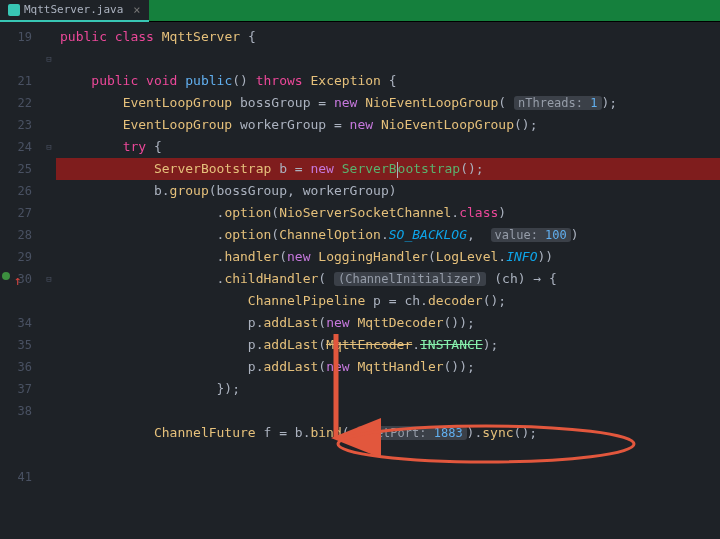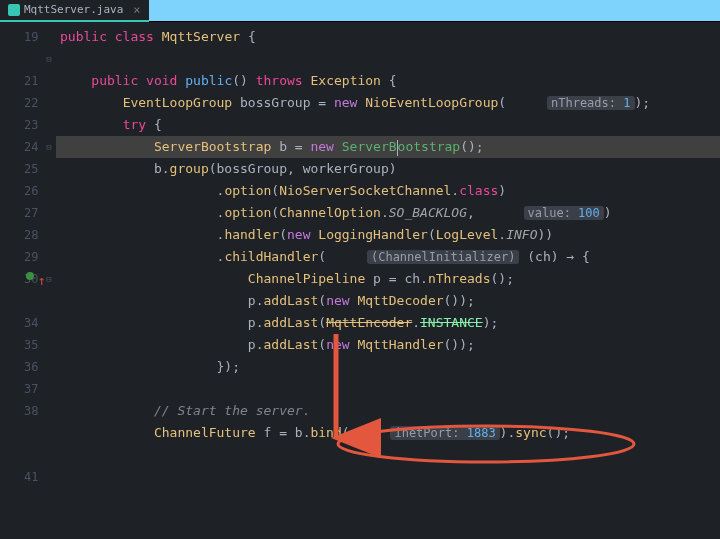--- a/index.html
+++ b/index.html
@@ -8,21 +8,21 @@
     font-family: 'Menlo', 'Consolas', monospace;
     font-size: 13px;
     color: #abb2bf;
     width: 720px;
     height: 539px;
     overflow: hidden;
     position: relative;
   }
   .tab-bar {
     height: 22px;
-    background: #7dd3fc;
+    background: #15803d;
     border-bottom: 1px solid #000;
     display: flex;
     align-items: center;
   }
   .tab {
     height: 22px;
     background: #1e2227;
     border-bottom: 2px solid #38c7b5;
     display: flex;
     align-items: center;
@@ -41,21 +41,20 @@
   .close-x { color: #777; margin-left: 6px; font-size: 12px; }
   .editor {
     display: flex;
     height: calc(100% - 22px);
   }
   .gutter {
     width: 42px;
     background: #1e2227;
     padding-top: 4px;
     flex-shrink: 0;
-    padding-left: 24px;
   }
   .line-num {
     height: 22px;
     line-height: 22px;
     text-align: right;
     padding-right: 10px;
     color: #495162;
     font-size: 12px;
     position: relative;
   }
@@ -76,39 +75,38 @@
     flex: 1;
     padding-top: 4px;
     position: relative;
   }
   .code-line {
     height: 22px;
     line-height: 22px;
     white-space: pre;
     padding-left: 4px;
   }
-  .hl-line { background: #404040; }
+  .hl-line { background: #7f1d1d; }
   .kw { color: #ec4899; }
   .kw-new { color: #c678dd; }
   .cls { color: #e5c07b; }
   .cls-green { color: #5ab26e; }
   .fn { color: #61afef; }
   .fn-y { color: #e5c07b; }
   .cmt { color: #7f848e; font-style: italic; }
   .op { color: #abb2bf; }
-  .const { color: #a3a3a3; font-style: italic; text-align: right; }
+  .const { color: #0ea5e9; font-style: italic; text-align: right; }
   .const-strike { color: #86efac; text-decoration: line-through; }
   .cls-strike { color: #e5c07b; text-decoration: line-through; }
   .hint {
     background: #3b4048;
     color: #969da9;
     border-radius: 3px;
     padding: 0 4px;
     font-size: 12px;
-    margin-left: 33px;
   }
   .hint-val { color: #61afef; }
   .cursor-caret {
     display: inline-block;
     width: 1px;
     height: 16px;
     background: #abb2bf;
     vertical-align: middle;
   }
   .gutter-mark {
@@ -190,34 +188,34 @@
       <div class="fold"></div>
       <div class="fold"></div>
       <div class="fold"></div>
     </div>
   <div class="code-area">
 
     <div class="code-line"><span class="kw">public</span> <span class="kw">class</span> <span class="cls">MqttServer</span> <span class="op">{</span></div>
     <div class="code-line"></div>
     <div class="code-line">    <span class="kw">public</span> <span class="kw">void</span> <span class="fn">public</span><span class="op">()</span> <span class="kw">throws</span> <span class="cls">Exception</span> <span class="op">{</span></div>
     <div class="code-line">        <span class="cls">EventLoopGroup</span> <span class="op">bossGroup</span> <span class="op">=</span> <span class="kw-new">new</span> <span class="cls">NioEventLoopGroup</span><span class="op">(</span> <span class="hint"><span>nThreads:</span> <span class="hint-val">1</span></span><span class="op">);</span></div>
+    <div class="code-line">        <span class="cls">EventLoopGroup</span> <span class="op">workerGroup</span> <span class="op">=</span> <span class="kw-new">new</span> <span class="cls">NioEventLoopGroup</span><span class="op">();</span></div>
     <div class="code-line">        <span class="kw">try</span> <span class="op">{</span></div>
     <div class="code-line hl-line">            <span class="cls">ServerBootstrap</span> <span class="op">b</span> <span class="op">=</span> <span class="kw-new">new</span> <span class="cls-green"><span>ServerB</span><span class="cursor-caret"></span><span>ootstrap</span></span><span class="op">();</span></div>
     <div class="code-line">            <span class="op">b.</span><span class="fn-y">group</span><span class="op">(</span><span class="op">bossGroup</span><span class="op">, </span><span class="op">workerGroup</span><span class="op">)</span></div>
     <div class="code-line">                    <span class="op">.</span><span class="fn-y">option</span><span class="op">(</span><span class="cls">NioServerSocketChannel</span><span class="op">.</span><span class="kw">class</span><span class="op">)</span></div>
     <div class="code-line">                    <span class="op">.</span><span class="fn-y">option</span><span class="op">(</span><span class="cls">ChannelOption</span><span class="op">.</span><span class="const">SO_BACKLOG</span><span class="op">,</span>  <span class="hint"><span>value:</span> <span class="hint-val">100</span></span><span class="op">)</span></div>
     <div class="code-line">                    <span class="op">.</span><span class="fn-y">handler</span><span class="op">(</span><span class="kw-new">new</span> <span class="cls">LoggingHandler</span><span class="op">(</span><span class="cls">LogLevel</span><span class="op">.</span><span class="const">INFO</span><span class="op">))</span></div>
     <div class="code-line">                    <span class="op">.</span><span class="fn-y">childHandler</span><span class="op">(</span> <span class="hint">(ChannelInitializer)</span> <span class="op">(</span><span class="op">ch</span><span class="op">) → {</span></div>
-    <div class="code-line">                        <span class="cls">ChannelPipeline</span> <span class="op">p</span> <span class="op">=</span> <span class="op">ch</span><span class="op">.</span><span class="fn-y">nThreads</span><span class="op">();</span></div>
+    <div class="code-line">                        <span class="cls">ChannelPipeline</span> <span class="op">p</span> <span class="op">=</span> <span class="op">ch</span><span class="op">.</span><span class="fn-y">decoder</span><span class="op">();</span></div>
     <div class="code-line">                        <span class="op">p.</span><span class="fn-y">addLast</span><span class="op">(</span><span class="kw-new">new</span> <span class="cls">MqttDecoder</span><span class="op">());</span></div>
     <div class="code-line">                        <span class="op">p.</span><span class="fn-y">addLast</span><span class="op">(</span><span class="cls-strike">MqttEncoder</span><span class="op">.</span><span class="const-strike">INSTANCE</span><span class="op">);</span></div>
     <div class="code-line">                        <span class="op">p.</span><span class="fn-y">addLast</span><span class="op">(</span><span class="kw-new">new</span> <span class="cls">MqttHandler</span><span class="op">());</span></div>
     <div class="code-line">                    <span class="op">});</span></div>
     <div class="code-line"></div>
-    <div class="code-line">            <span class="cmt">// Start the server.</span></div>
     <div class="code-line">            <span class="cls">ChannelFuture</span> <span class="op">f</span> <span class="op">=</span> <span class="op">b</span><span class="op">.</span><span class="fn-y">bind</span><span class="op">(</span> <span class="hint"><span>inetPort:</span> <span class="hint-val">1883</span></span><span class="op">).</span><span class="fn-y">sync</span><span class="op">();</span></div>
 
     <svg class="annotation-layer" width="720" height="539">
       <defs>
         <marker id="arrowhead" markerWidth="8" markerHeight="10" refX="4" refY="9" orient="auto">
           <path d="M0,0 L8,0 L4,10 Z" id="arrowhead-path" fill="#e2573d"></path>
         </marker>
       </defs>
       <line id="anno-arrow" stroke-width="5" marker-end="url(#arrowhead)" x1="280" y1="312" x2="280" y2="416" stroke="#e2573d"></line>
       <ellipse id="anno-ellipse" fill="none" stroke-width="3" cx="430" cy="422" rx="148" ry="18" stroke="#e2573d"></ellipse>

